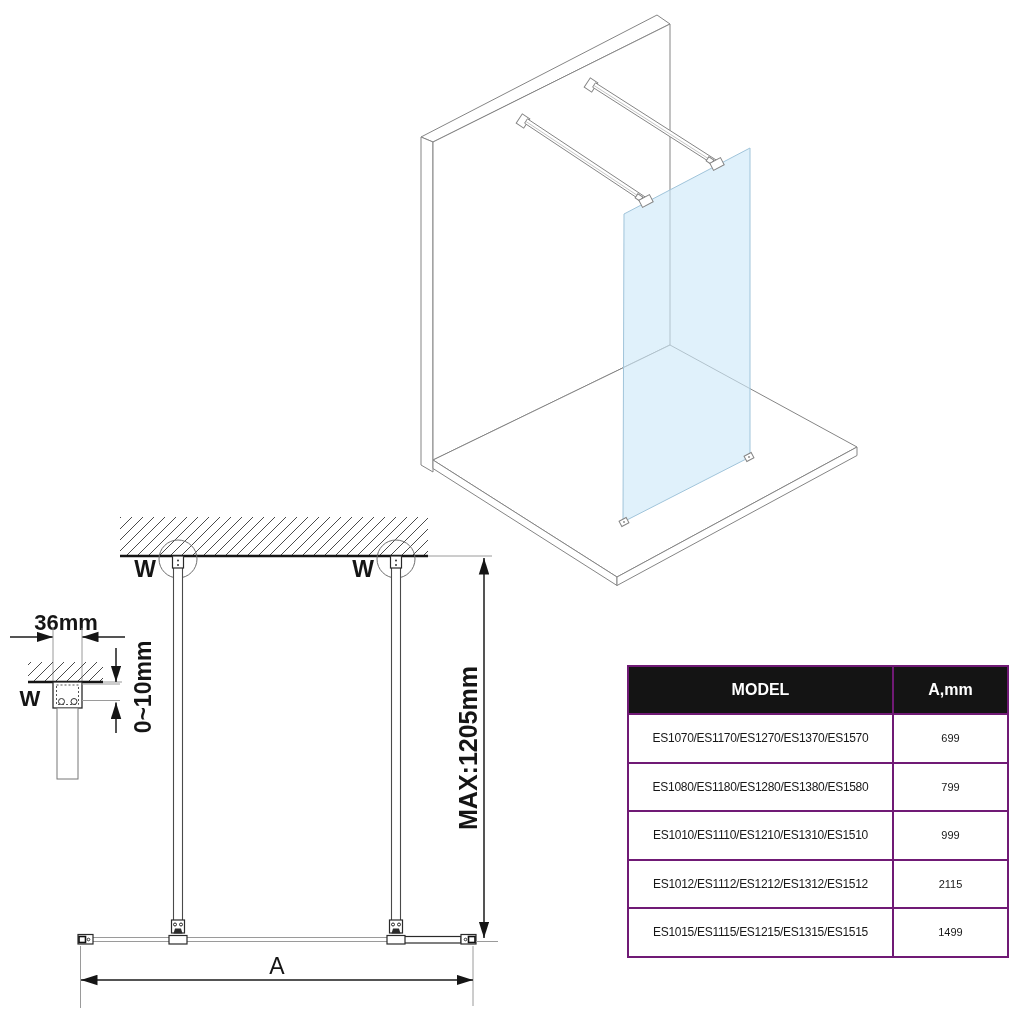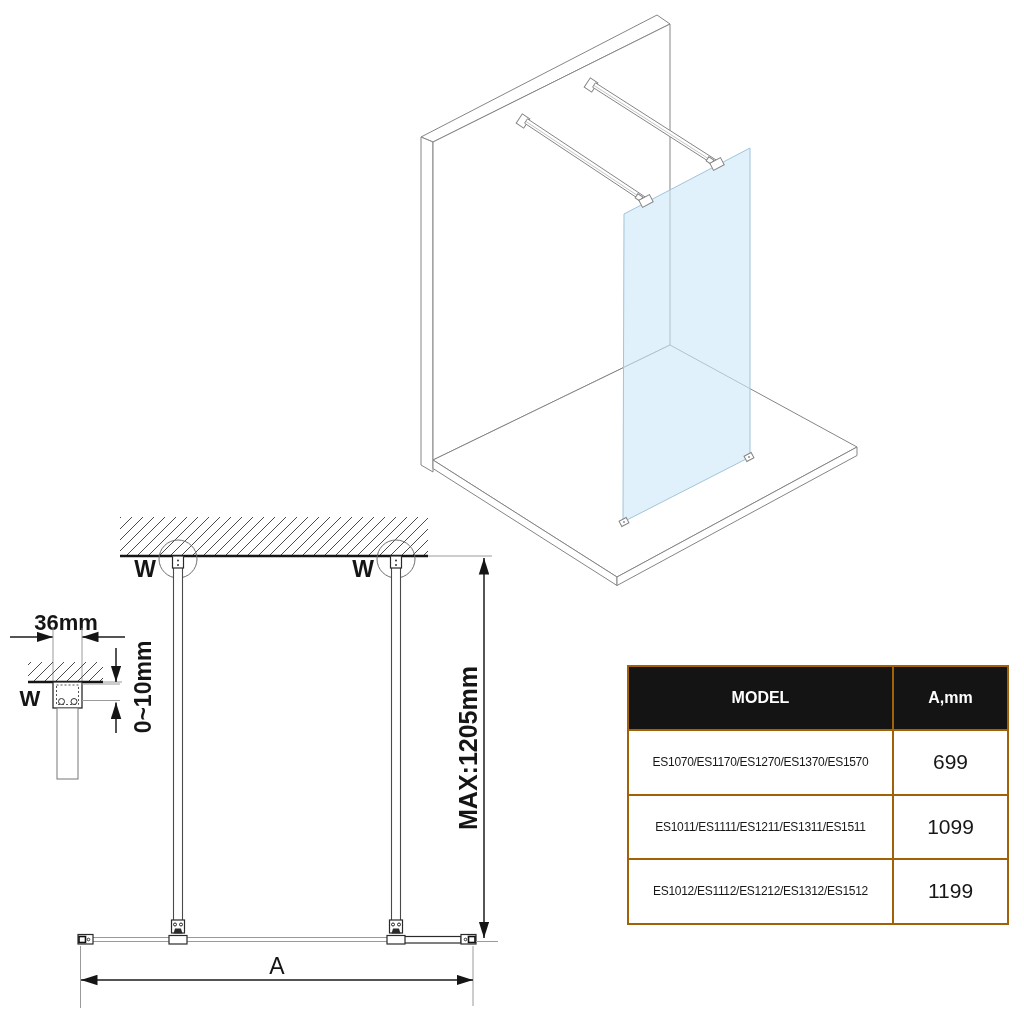--- a/index.html
+++ b/index.html
@@ -9,23 +9,23 @@
   .edge{stroke:#4a4a4a;stroke-width:1.1;fill:none;}
   .dark{stroke:#1b1b1b;stroke-width:1.5;fill:none;}
   .bold-line{stroke:#151515;stroke-width:2.5;fill:none;}
   .gray{stroke:#9a9a9a;stroke-width:1;fill:none;}
   .part{stroke:#2a2a2a;stroke-width:1.2;fill:#ffffff;}
   .callout{stroke:#6e6e6e;stroke-width:1;fill:none;}
   .dim-label{font-family:"Liberation Sans",sans-serif;font-weight:bold;fill:#151515;}
   .dim-label-reg{font-family:"Liberation Sans",sans-serif;font-weight:normal;fill:#151515;}
   
   .spec-table{position:absolute;left:627px;top:665px;width:380px;border-collapse:collapse;table-layout:fixed;}
-  .spec-table th,.spec-table td{border:2px solid #a16207;padding:16px;text-align:center;color:#171717;}
+  .spec-table th,.spec-table td{border:2px solid #701a75;padding:8px;text-align:center;color:#171717;}
   .spec-table th{background:#141414;color:#ffffff;font-weight:bold;font-size:16px;height:30px;}
-  .spec-table td{height:30.5px;font-size:21px;background:#ffffff;}
+  .spec-table td{height:30.5px;font-size:11px;background:#ffffff;}
   .spec-table td.model{font-size:12px;letter-spacing:-0.3px;}
   .col-model{width:265px;}
   .col-amm{width:115px;}
 </style>
 </head>
 <body>
 
 <svg id="drawing" width="1024" height="1024" viewBox="0 0 1024 1024">
   <defs>
     <pattern id="hatch" width="11" height="11" patternUnits="userSpaceOnUse">
@@ -199,21 +199,29 @@
       <th>MODEL</th>
       <th>A,mm</th>
     </tr>
   </thead>
   <tbody>
     <tr>
       <td class="model">ES1070/ES1170/ES1270/ES1370/ES1570</td>
       <td>699</td>
     </tr>
     <tr>
-      <td class="model">ES1011/ES1111/ES1211/ES1311/ES1511</td>
-      <td>1099</td>
+      <td class="model">ES1080/ES1180/ES1280/ES1380/ES1580</td>
+      <td>799</td>
+    </tr>
+    <tr>
+      <td class="model">ES1010/ES1110/ES1210/ES1310/ES1510</td>
+      <td>999</td>
     </tr>
     <tr>
       <td class="model">ES1012/ES1112/ES1212/ES1312/ES1512</td>
-      <td>1199</td>
+      <td>2115</td>
+    </tr>
+    <tr>
+      <td class="model">ES1015/ES1115/ES1215/ES1315/ES1515</td>
+      <td>1499</td>
     </tr>
   </tbody>
 </table>
 
 </body></html>

